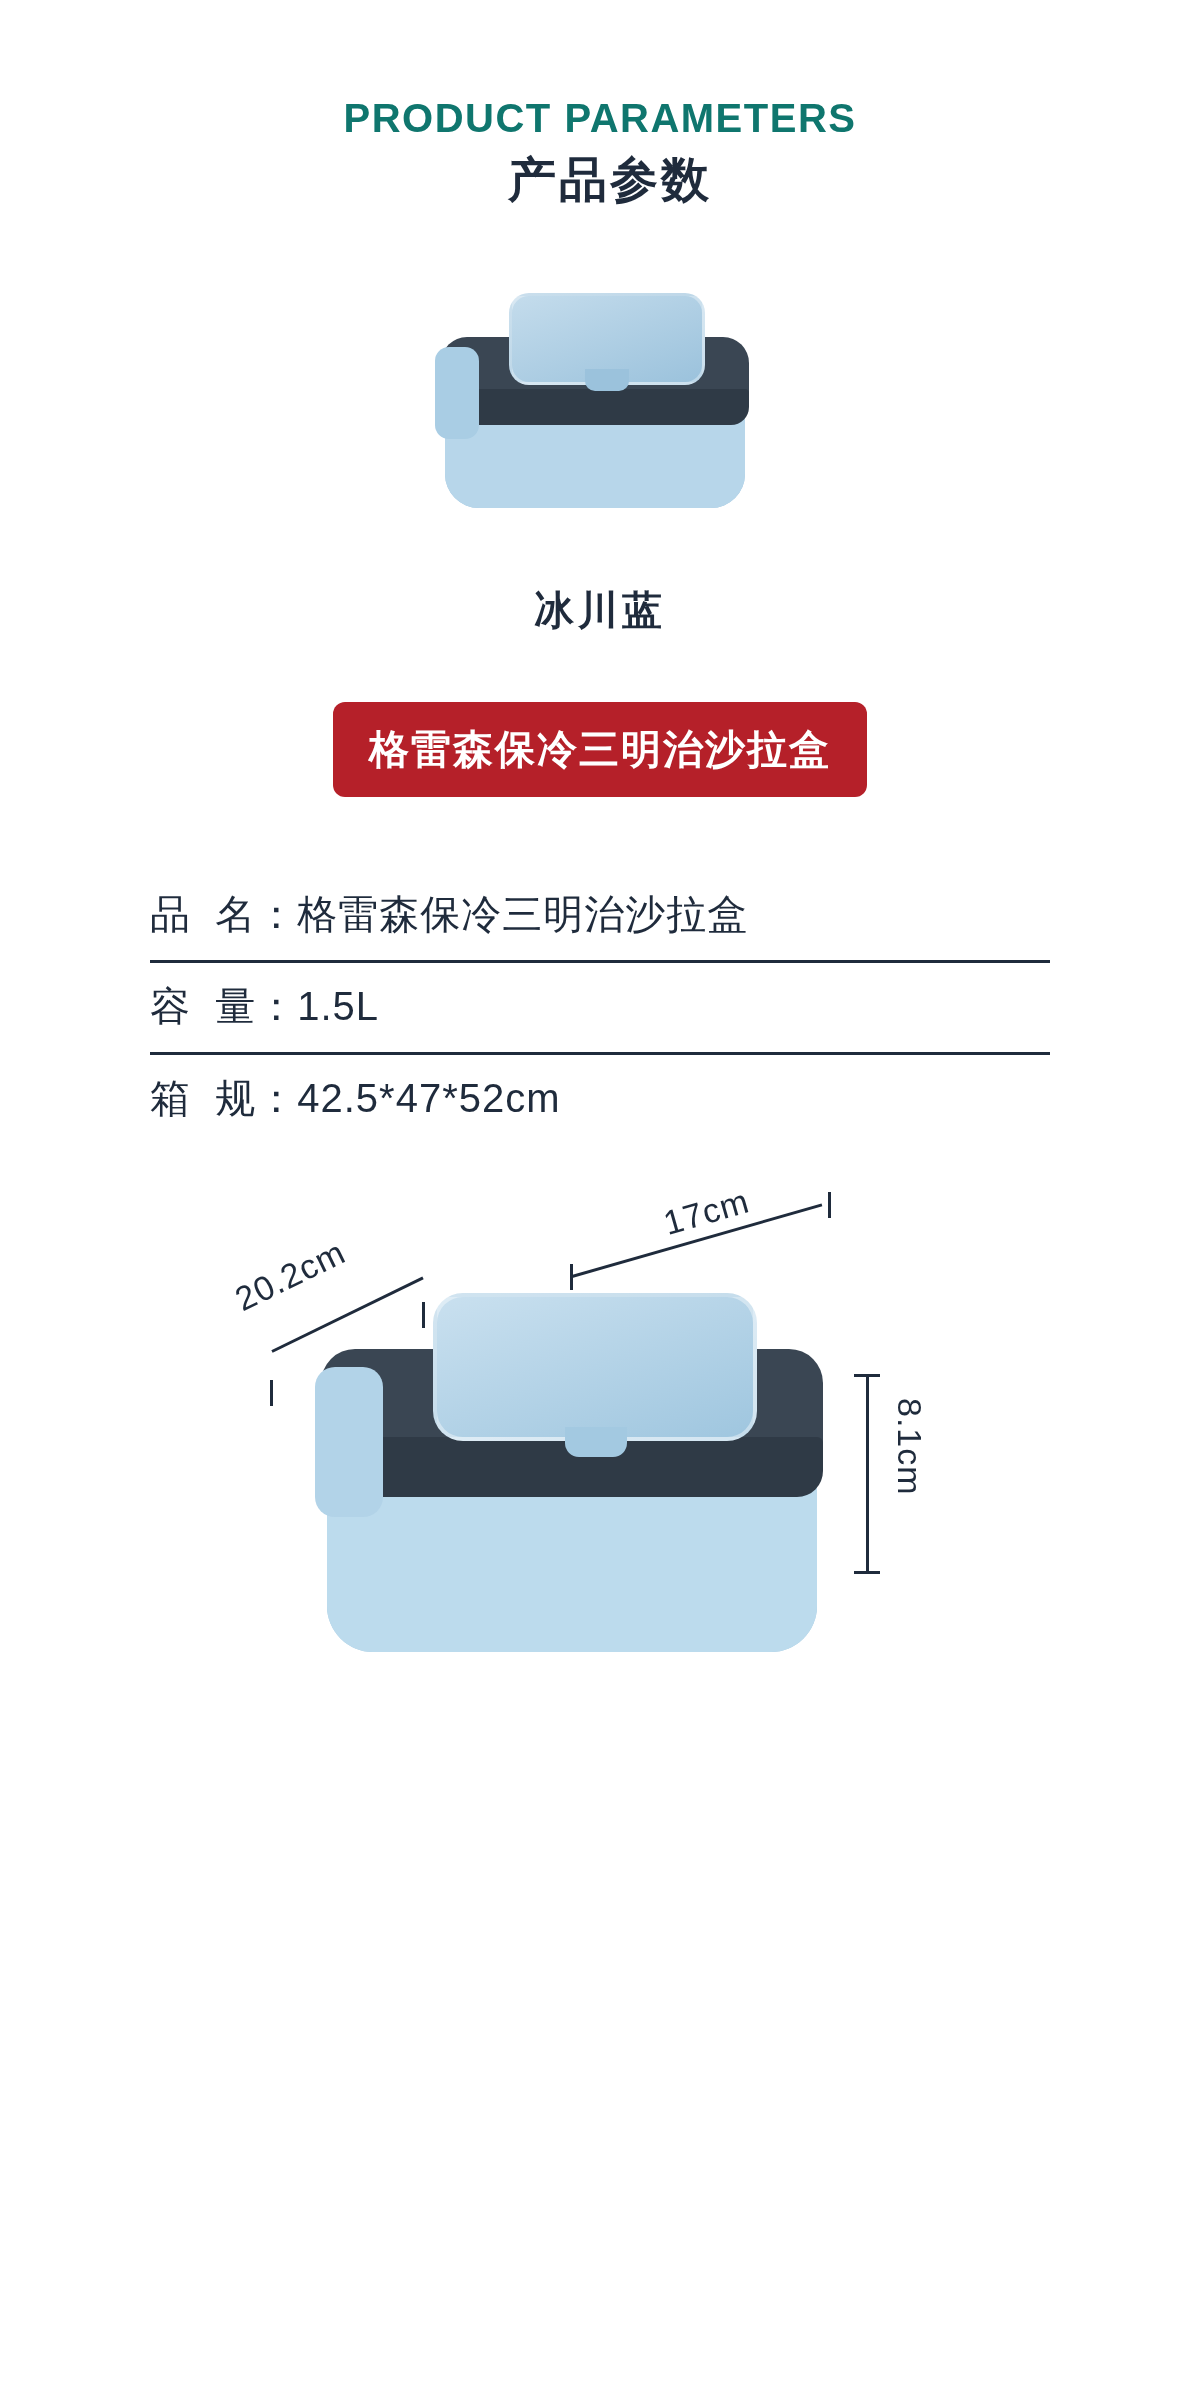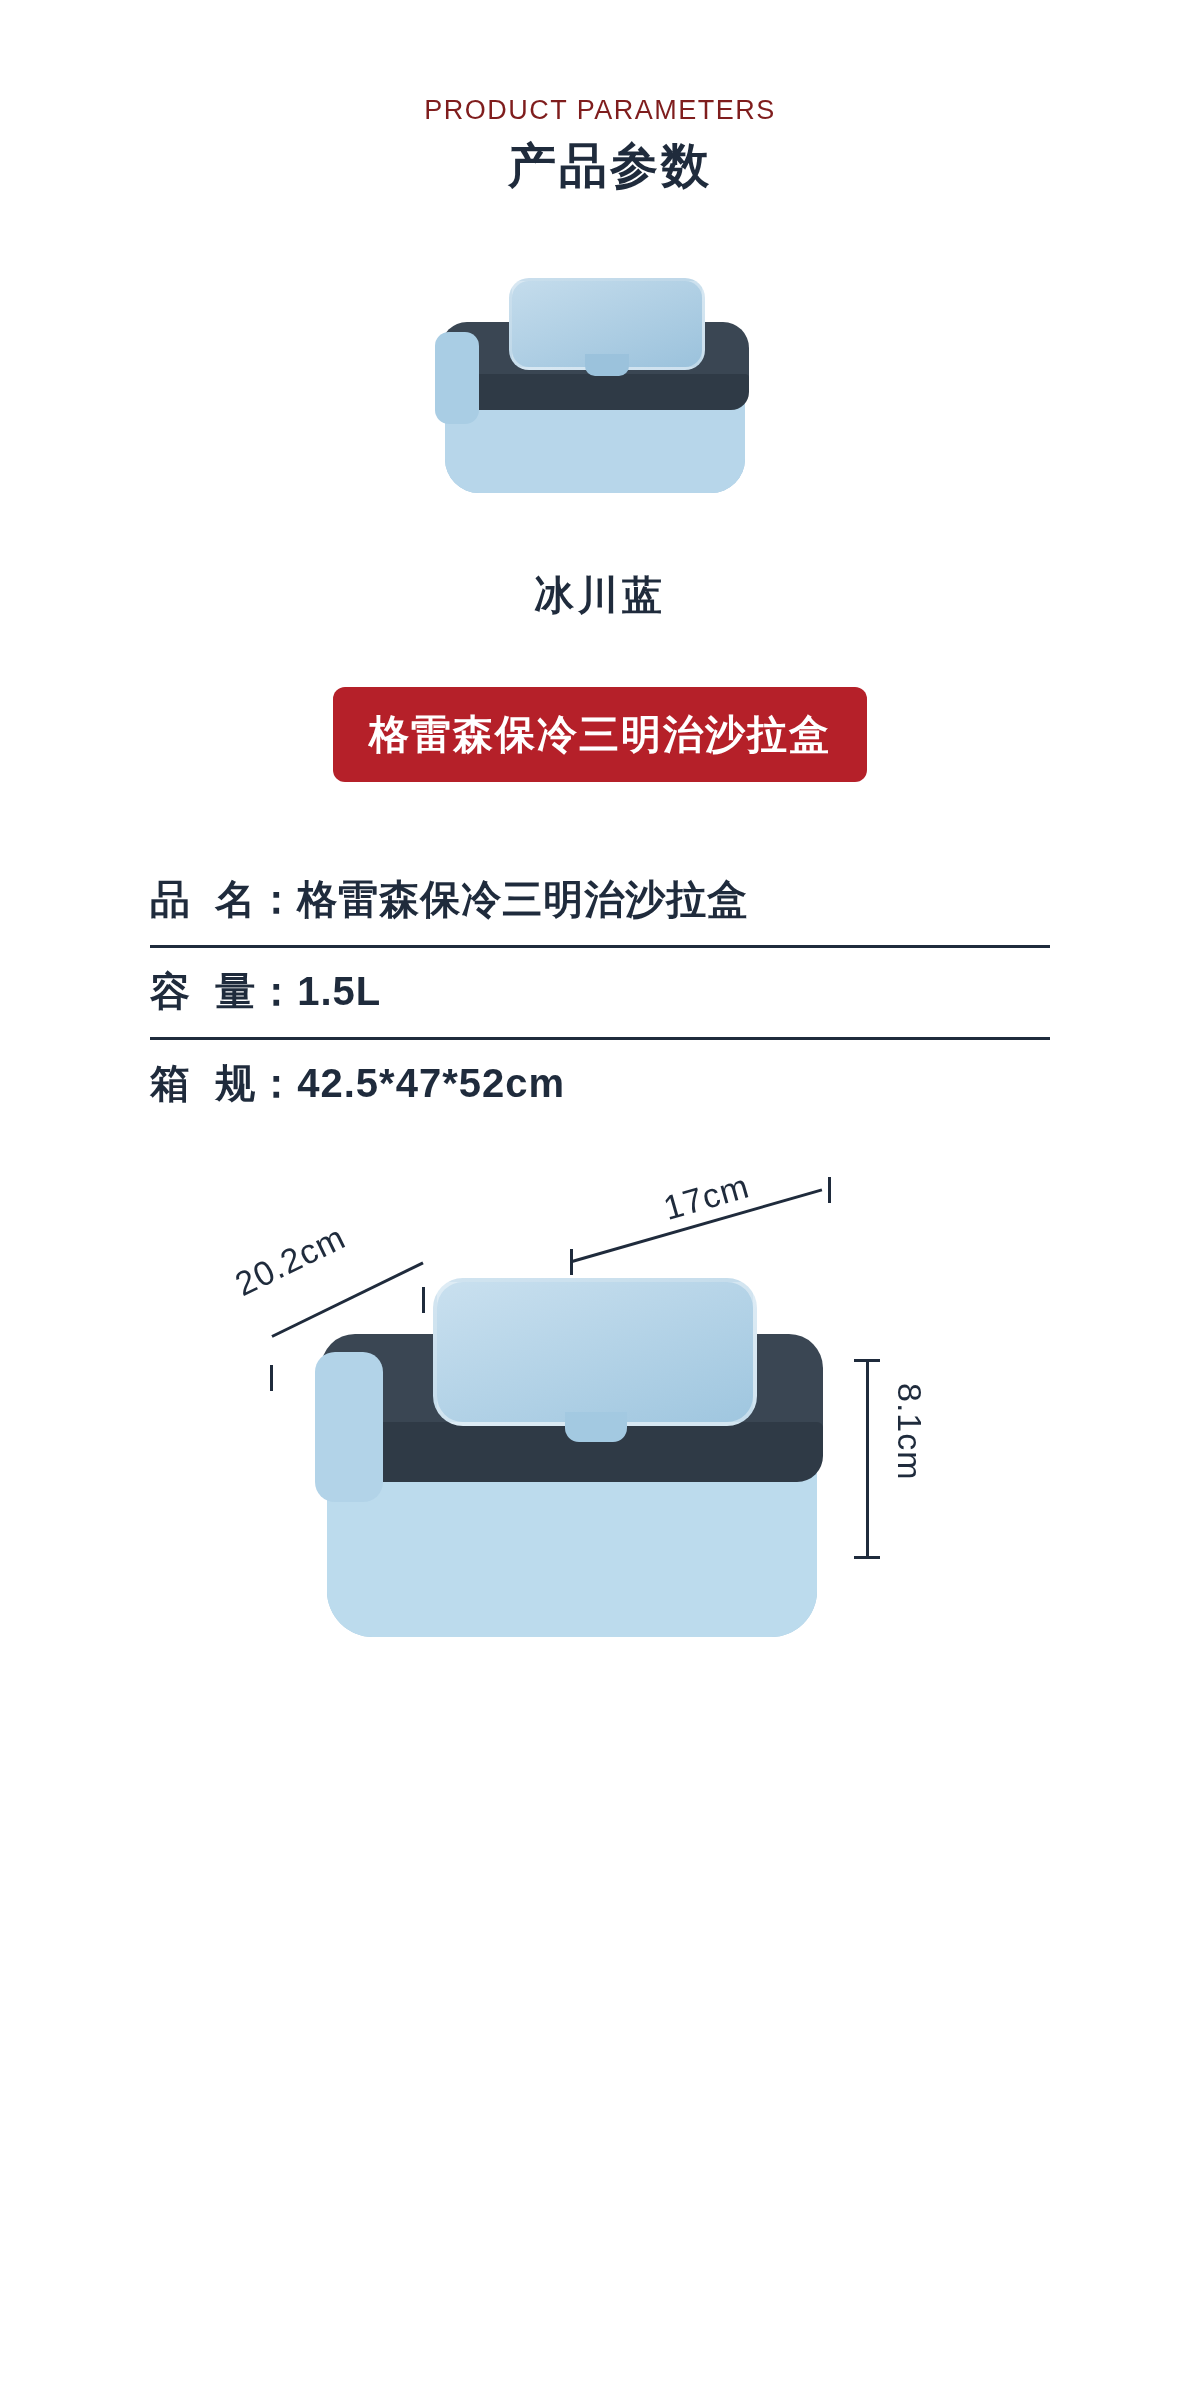--- a/index.html
+++ b/index.html
@@ -15,24 +15,24 @@
     color: #1a2330;
     overflow: hidden;
   }
 
   
   .header {
     padding-top: 96px;
     text-align: center;
   }
   .header .en-title {
-    font-size: 27px;
-    font-weight: normal;
+    font-size: 40px;
+    font-weight: bold;
     letter-spacing: 1.5px;
-    color: #7f1d1d;
+    color: #0f766e;
     line-height: 1.1;
   }
   .header .cn-title {
     margin-top: 14px;
     font-size: 48px;
     font-weight: bold;
     color: #1f2b3c;
     letter-spacing: 3px;
     line-height: 1.1;
     padding-left: 20px;
@@ -158,21 +158,20 @@
     font-weight: bold;
     letter-spacing: 2px;
     padding: 20px 36px;
     border-radius: 12px;
   }
 
   
   .specs {
     margin: 74px auto 0 auto;
     width: 900px;
-    font-weight: bold;
   }
   .spec-row {
     display: flex;
     align-items: baseline;
     padding: 16px 0 18px 0;
     border-bottom: 3px solid #1f2b3c;
     font-size: 40px;
     letter-spacing: 1px;
   }
   .spec-row:last-child {

